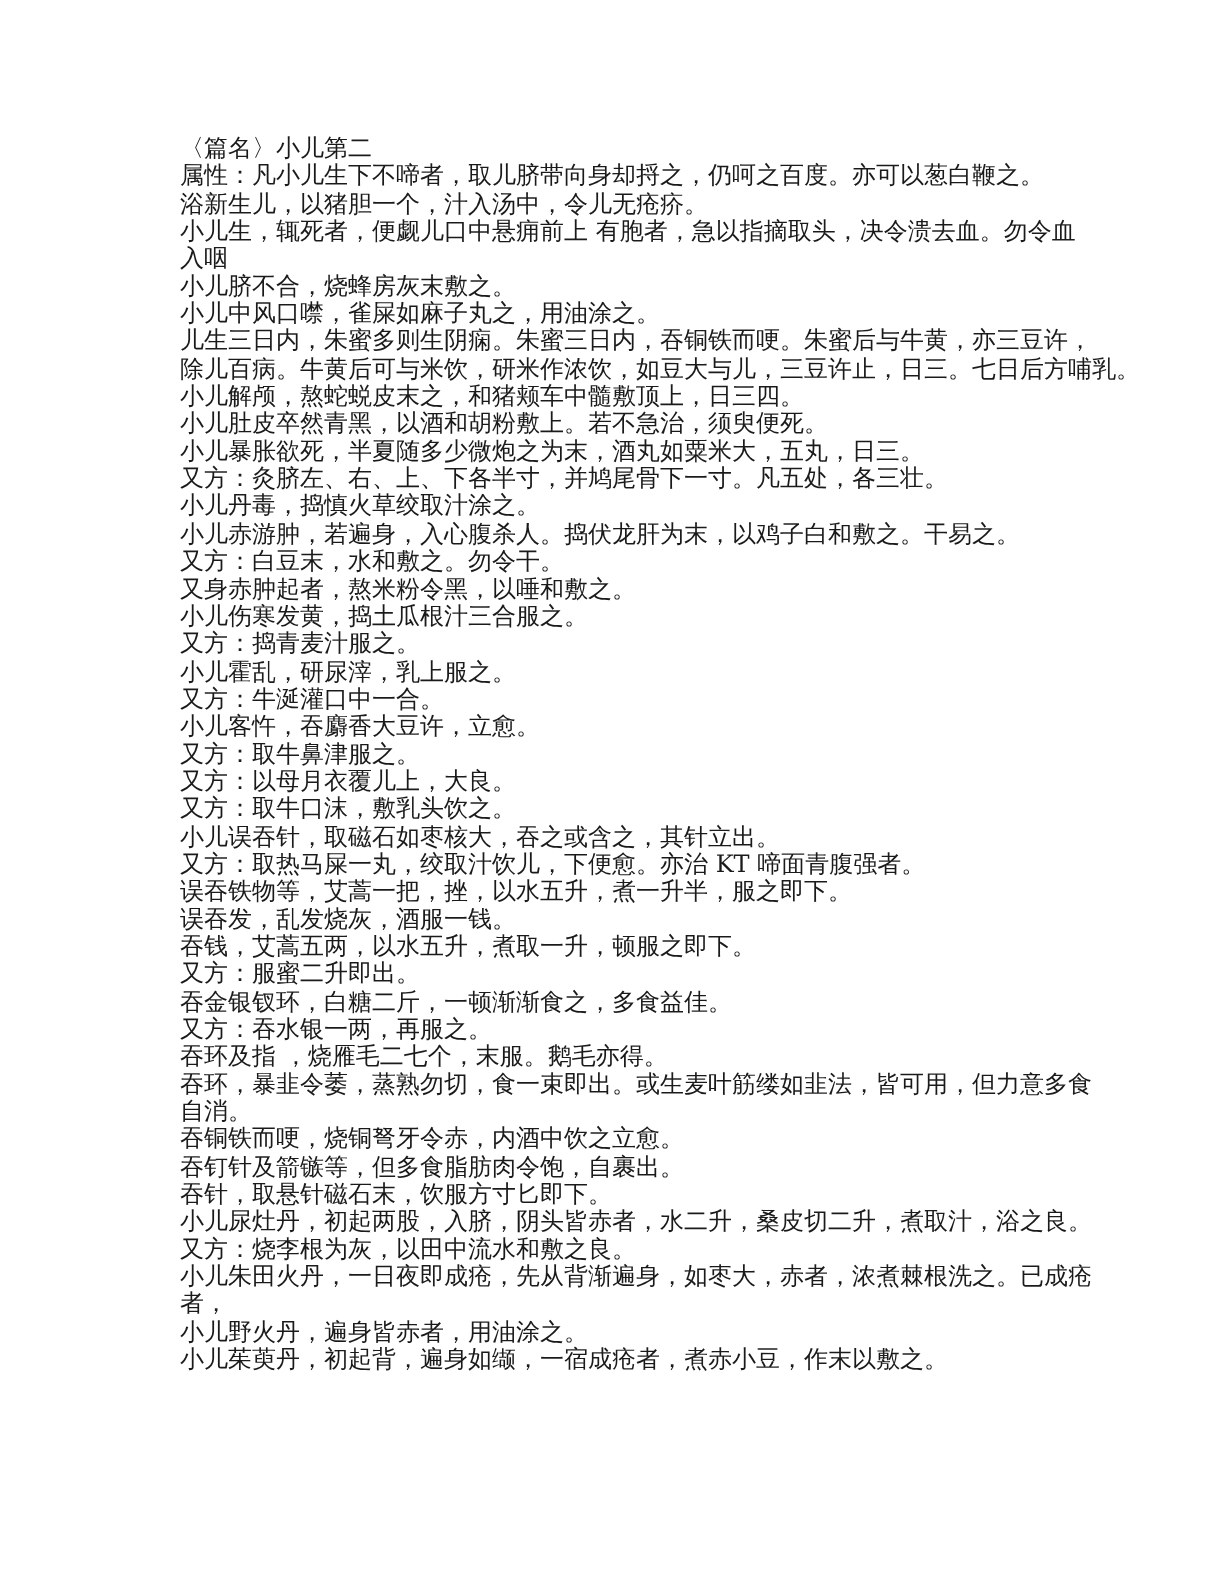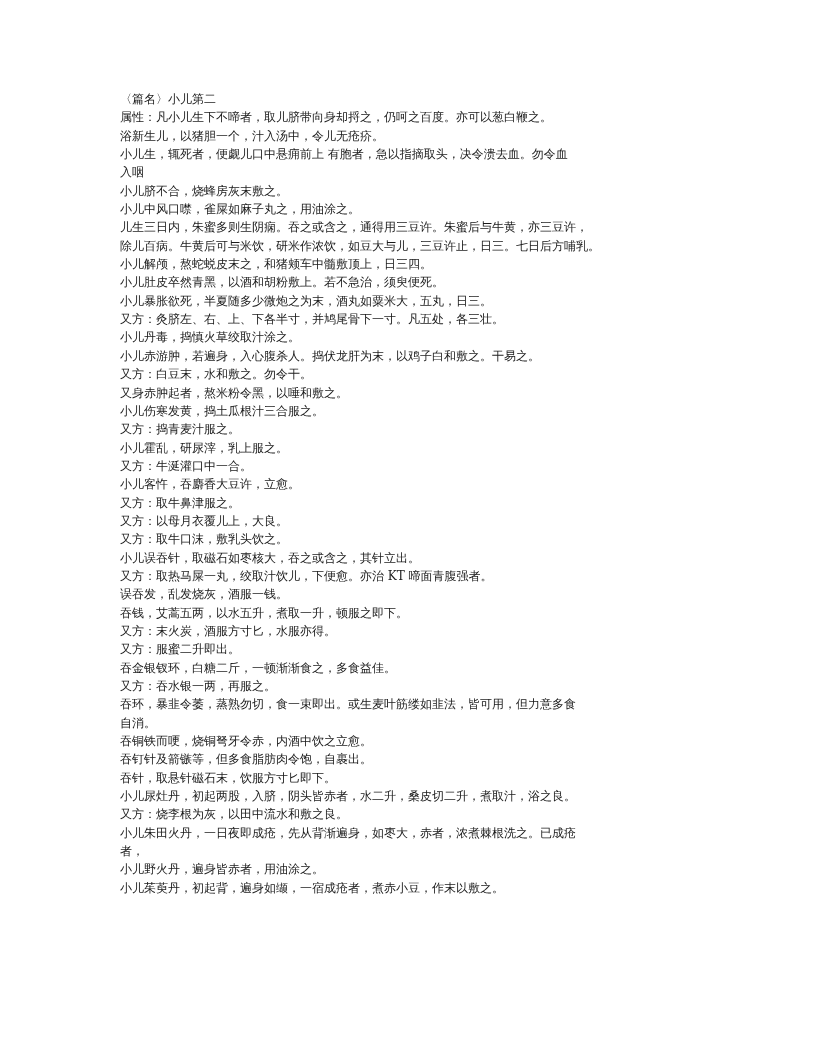--- a/index.html
+++ b/index.html
@@ -3,63 +3,64 @@
   <meta charset="utf-8">
   <style>
     html, body { margin: 0; padding: 0; background: #ffffff; }
     body { width: 816px; height: 1056px; position: relative; overflow: hidden; }
     .page {
       position: absolute;
       left: 120px;
       top: 90px;
       width: 580px;
       font-family: "DejaVu Serif", "Liberation Serif", serif;
-      font-size: 12px;
+      font-size: 16px;
       line-height: 18.35px;
       color: #1a1a1a;
     }
     .line { white-space: nowrap; height: 18.35px; }
   </style>
 </head>
 <body>
 
 <div class="page">
   <div class="line">〈篇名〉小儿第二</div>
   <div class="line">属性：凡小儿生下不啼者，取儿脐带向身却捋之，仍呵之百度。亦可以葱白鞭之。</div>
   <div class="line">浴新生儿，以猪胆一个，汁入汤中，令儿无疮疥。</div>
   <div class="line">小儿生，辄死者，便觑儿口中悬痈前上 有胞者，急以指摘取头，决令溃去血。勿令血</div>
   <div class="line">入咽</div>
   <div class="line">小儿脐不合，烧蜂房灰末敷之。</div>
   <div class="line">小儿中风口噤，雀屎如麻子丸之，用油涂之。</div>
-  <div class="line">儿生三日内，朱蜜多则生阴痫。吞之或含之，通得用三豆许。朱蜜后与牛黄，亦三豆许，</div>
+  <div class="line">儿生三日内，朱蜜多则生阴痫。朱蜜三日内，吞铜铁而哽。朱蜜后与牛黄，亦三豆许，</div>
   <div class="line">除儿百病。牛黄后可与米饮，研米作浓饮，如豆大与儿，三豆许止，日三。七日后方哺乳。</div>
   <div class="line">小儿解颅，熬蛇蜕皮末之，和猪颊车中髓敷顶上，日三四。</div>
   <div class="line">小儿肚皮卒然青黑，以酒和胡粉敷上。若不急治，须臾便死。</div>
   <div class="line">小儿暴胀欲死，半夏随多少微炮之为末，酒丸如粟米大，五丸，日三。</div>
   <div class="line">又方：灸脐左、右、上、下各半寸，并鸠尾骨下一寸。凡五处，各三壮。</div>
   <div class="line">小儿丹毒，捣慎火草绞取汁涂之。</div>
   <div class="line">小儿赤游肿，若遍身，入心腹杀人。捣伏龙肝为末，以鸡子白和敷之。干易之。</div>
   <div class="line">又方：白豆末，水和敷之。勿令干。</div>
   <div class="line">又身赤肿起者，熬米粉令黑，以唾和敷之。</div>
   <div class="line">小儿伤寒发黄，捣土瓜根汁三合服之。</div>
   <div class="line">又方：捣青麦汁服之。</div>
   <div class="line">小儿霍乱，研尿滓，乳上服之。</div>
   <div class="line">又方：牛涎灌口中一合。</div>
   <div class="line">小儿客忤，吞麝香大豆许，立愈。</div>
   <div class="line">又方：取牛鼻津服之。</div>
   <div class="line">又方：以母月衣覆儿上，大良。</div>
   <div class="line">又方：取牛口沫，敷乳头饮之。</div>
   <div class="line">小儿误吞针，取磁石如枣核大，吞之或含之，其针立出。</div>
   <div class="line">又方：取热马屎一丸，绞取汁饮儿，下便愈。亦治 KT 啼面青腹强者。</div>
+  <div class="line">误吞铁物等，艾蒿一把，挫，以水五升，煮一升半，服之即下。</div>
   <div class="line">误吞发，乱发烧灰，酒服一钱。</div>
   <div class="line">吞钱，艾蒿五两，以水五升，煮取一升，顿服之即下。</div>
-  <div class="line">又方：末火炭，酒服方寸匕，水服亦得。</div>
   <div class="line">又方：服蜜二升即出。</div>
   <div class="line">吞金银钗环，白糖二斤，一顿渐渐食之，多食益佳。</div>
   <div class="line">又方：吞水银一两，再服之。</div>
+  <div class="line">吞环及指 ，烧雁毛二七个，末服。鹅毛亦得。</div>
   <div class="line">吞环，暴韭令萎，蒸熟勿切，食一束即出。或生麦叶筋缕如韭法，皆可用，但力意多食</div>
   <div class="line">自消。</div>
   <div class="line">吞铜铁而哽，烧铜弩牙令赤，内酒中饮之立愈。</div>
   <div class="line">吞钉针及箭镞等，但多食脂肪肉令饱，自裹出。</div>
   <div class="line">吞针，取悬针磁石末，饮服方寸匕即下。</div>
   <div class="line">小儿尿灶丹，初起两股，入脐，阴头皆赤者，水二升，桑皮切二升，煮取汁，浴之良。</div>
   <div class="line">又方：烧李根为灰，以田中流水和敷之良。</div>
   <div class="line">小儿朱田火丹，一日夜即成疮，先从背渐遍身，如枣大，赤者，浓煮棘根洗之。已成疮</div>
   <div class="line">者，</div>
   <div class="line">小儿野火丹，遍身皆赤者，用油涂之。</div>

